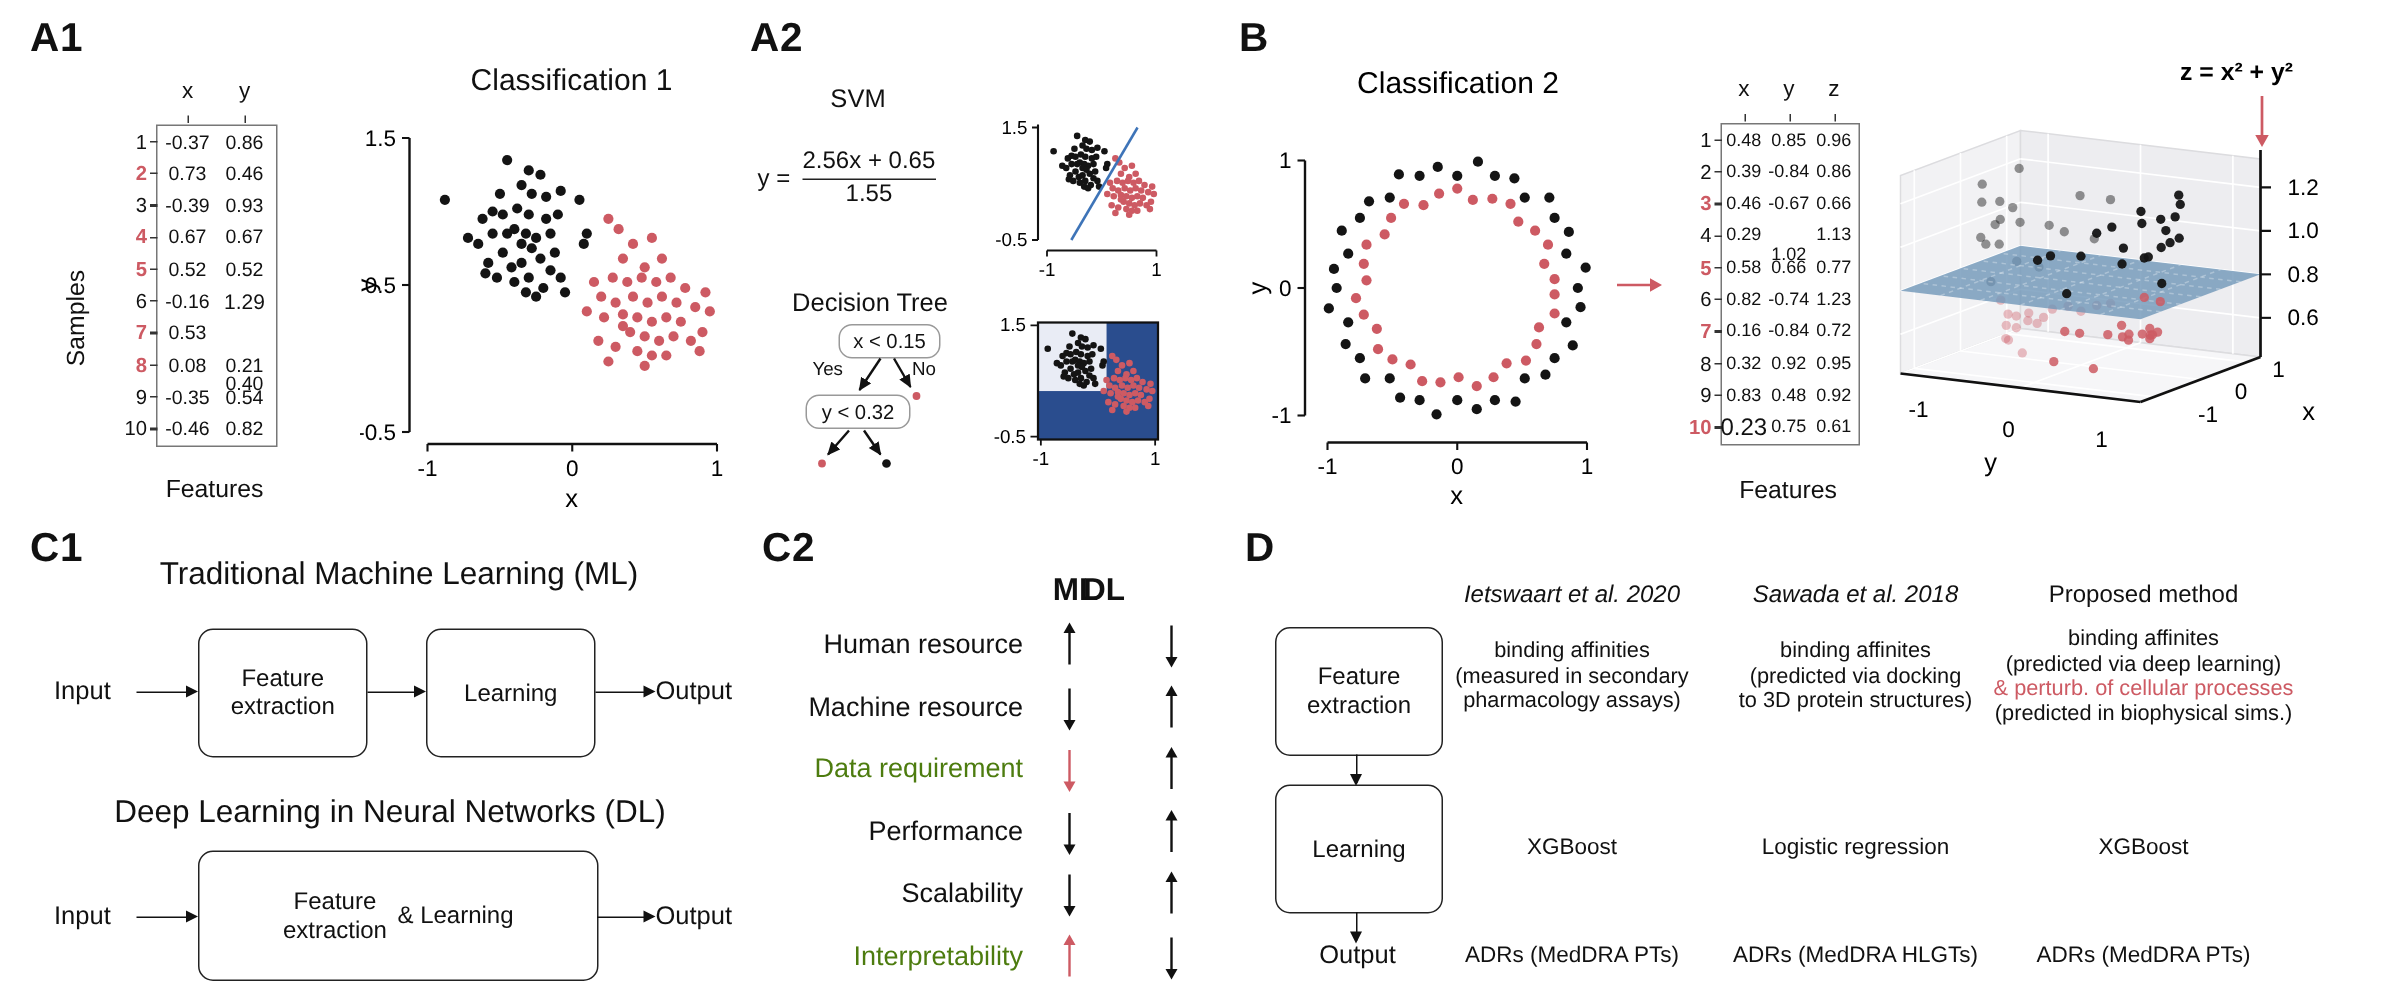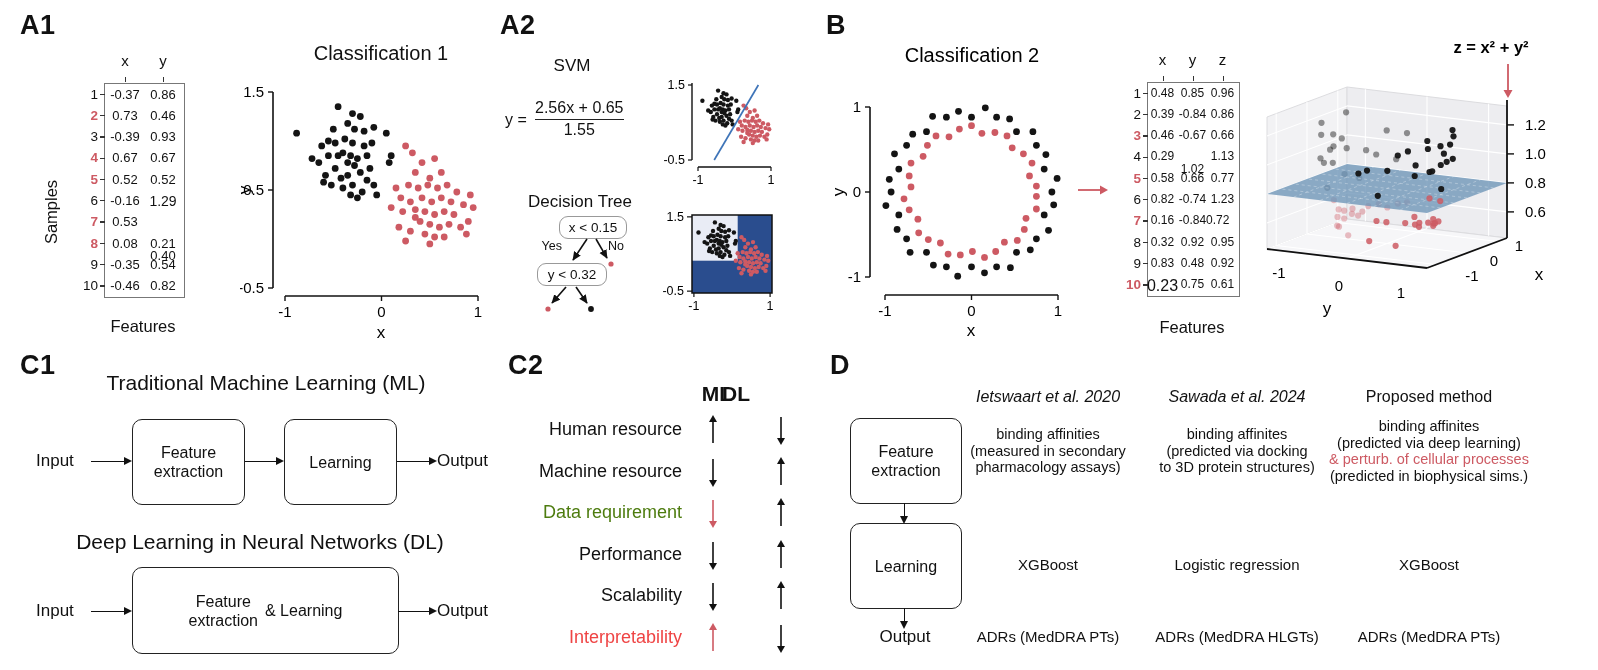--- a/index.html
+++ b/index.html
@@ -554,21 +554,21 @@
       <div style="position: absolute; left: 1206px; top: 170.7px; width: 33px; text-align: center; font-size: 12px;">0.77</div>
       <div style="position: absolute; left: 1109px; top: 192px; width: 32px; text-align: right; font-size: 13.5px; font-weight: normal; color: rgb(17, 17, 17);">6</div>
       <div style="position: absolute; left: 1143px; top: 199.15px; width: 5px; height: 1.3px; background: rgb(51, 51, 51);"></div>
       <div style="position: absolute; left: 1146px; top: 192px; width: 33px; text-align: center; font-size: 12px;">0.82</div>
       <div style="position: absolute; left: 1176px; top: 192px; width: 33px; text-align: center; font-size: 12px;">-0.74</div>
       <div style="position: absolute; left: 1206px; top: 192px; width: 33px; text-align: center; font-size: 12px;">1.23</div>
       <div style="position: absolute; left: 1109px; top: 213.3px; width: 32px; text-align: right; font-size: 13.5px; font-weight: bold; color: rgb(205, 90, 99);">7</div>
       <div style="position: absolute; left: 1143px; top: 220.45px; width: 5px; height: 1.3px; background: rgb(51, 51, 51);"></div>
       <div style="position: absolute; left: 1146px; top: 213.3px; width: 33px; text-align: center; font-size: 12px;">0.16</div>
       <div style="position: absolute; left: 1176px; top: 213.3px; width: 33px; text-align: center; font-size: 12px;">-0.84</div>
-      <div style="position: absolute; left: 1206px; top: 213.3px; width: 33px; text-align: left; font-size: 12px;">0.72</div>
+      <div style="position: absolute; left: 1206px; top: 213.3px; width: 33px; text-align: center; font-size: 12px;">0.72</div>
       <div style="position: absolute; left: 1109px; top: 234.6px; width: 32px; text-align: right; font-size: 13.5px; font-weight: normal; color: rgb(17, 17, 17);">8</div>
       <div style="position: absolute; left: 1143px; top: 241.75px; width: 5px; height: 1.3px; background: rgb(51, 51, 51);"></div>
       <div style="position: absolute; left: 1146px; top: 234.6px; width: 33px; text-align: center; font-size: 12px;">0.32</div>
       <div style="position: absolute; left: 1176px; top: 234.6px; width: 33px; text-align: center; font-size: 12px;">0.92</div>
       <div style="position: absolute; left: 1206px; top: 234.6px; width: 33px; text-align: center; font-size: 12px;">0.95</div>
       <div style="position: absolute; left: 1109px; top: 255.9px; width: 32px; text-align: right; font-size: 13.5px; font-weight: normal; color: rgb(17, 17, 17);">9</div>
       <div style="position: absolute; left: 1143px; top: 263.05px; width: 5px; height: 1.3px; background: rgb(51, 51, 51);"></div>
       <div style="position: absolute; left: 1146px; top: 255.9px; width: 33px; text-align: center; font-size: 12px;">0.83</div>
       <div style="position: absolute; left: 1176px; top: 255.9px; width: 33px; text-align: center; font-size: 12px;">0.48</div>
       <div style="position: absolute; left: 1206px; top: 255.9px; width: 33px; text-align: center; font-size: 12px;">0.92</div>
@@ -783,21 +783,21 @@
       </svg>
       <div style="position: absolute; left: 460px; top: 585.4px; width: 222px; text-align: right; font-size: 18px; color: rgb(17, 17, 17);">Scalability</div>
       <svg width="16" height="32" style="position: absolute; left: 705px; top: 580.4px;">
         <line x1="8" y1="3" x2="8" y2="26" stroke="#111" stroke-width="1.6"></line>
         <polygon points="4,24 12,24 8,31" fill="#111"></polygon>
       </svg>
       <svg width="16" height="32" style="position: absolute; left: 773px; top: 580.4px;">
         <line x1="8" y1="6" x2="8" y2="29" stroke="#111" stroke-width="1.6"></line>
         <polygon points="4,8 12,8 8,1" fill="#111"></polygon>
       </svg>
-      <div style="position: absolute; left: 460px; top: 627px; width: 222px; text-align: right; font-size: 18px; color: #ef4444;">Interpretability</div>
+      <div style="position: absolute; left: 460px; top: 627px; width: 222px; text-align: right; font-size: 18px; color: #4d7c0f;">Interpretability</div>
       <svg width="16" height="32" style="position: absolute; left: 705px; top: 622px;">
         <line x1="8" y1="6" x2="8" y2="29" stroke="#cd5a63" stroke-width="1.6"></line>
         <polygon points="4,8 12,8 8,1" fill="#cd5a63"></polygon>
       </svg>
       <svg width="16" height="32" style="position: absolute; left: 773px; top: 622px;">
         <line x1="8" y1="3" x2="8" y2="26" stroke="#111" stroke-width="1.6"></line>
         <polygon points="4,24 12,24 8,31" fill="#111"></polygon>
       </svg>
     </div>
 
@@ -813,21 +813,21 @@
   <div class="abs ctr" style="left:860px;top:627px;width:90px;font-size:17px">Output</div>
   <div class="abs" id="d-cols">
       <div style="position: absolute; left: 943px; top: 388px; width: 210px; text-align: center; font-size: 16px; font-style: italic; font-weight: 500;">Ietswaart et al. 2020</div>
       <div style="position: absolute; left: 943px; top: 426px; width: 210px; text-align: center; font-size: 14.5px; line-height: 16.5px;">
         <div>binding affinities</div>
         <div>(measured in secondary</div>
         <div>pharmacology assays)</div>
       </div>
       <div style="position: absolute; left: 943px; top: 556px; width: 210px; text-align: center; font-size: 15px;">XGBoost</div>
       <div style="position: absolute; left: 943px; top: 628px; width: 210px; text-align: center; font-size: 15px;">ADRs (MedDRA PTs)</div>
-      <div style="position: absolute; left: 1130px; top: 388px; width: 214px; text-align: center; font-size: 16px; font-style: italic; font-weight: 500;">Sawada et al. 2024</div>
+      <div style="position: absolute; left: 1130px; top: 388px; width: 214px; text-align: center; font-size: 16px; font-style: italic; font-weight: 500;">Sawada et al. 2018</div>
       <div style="position: absolute; left: 1130px; top: 426px; width: 214px; text-align: center; font-size: 14.5px; line-height: 16.5px;">
         <div>binding affinites</div>
         <div>(predicted via docking</div>
         <div>to 3D protein structures)</div>
       </div>
       <div style="position: absolute; left: 1130px; top: 556px; width: 214px; text-align: center; font-size: 15px;">Logistic regression</div>
       <div style="position: absolute; left: 1130px; top: 628px; width: 214px; text-align: center; font-size: 15px;">ADRs (MedDRA HLGTs)</div>
       <div style="position: absolute; left: 1309px; top: 388px; width: 240px; text-align: center; font-size: 16px; font-style: normal; font-weight: 500;">Proposed method</div>
       <div style="position: absolute; left: 1309px; top: 418px; width: 240px; text-align: center; font-size: 14.5px; line-height: 16.5px;">
         <div>binding affinites</div>

